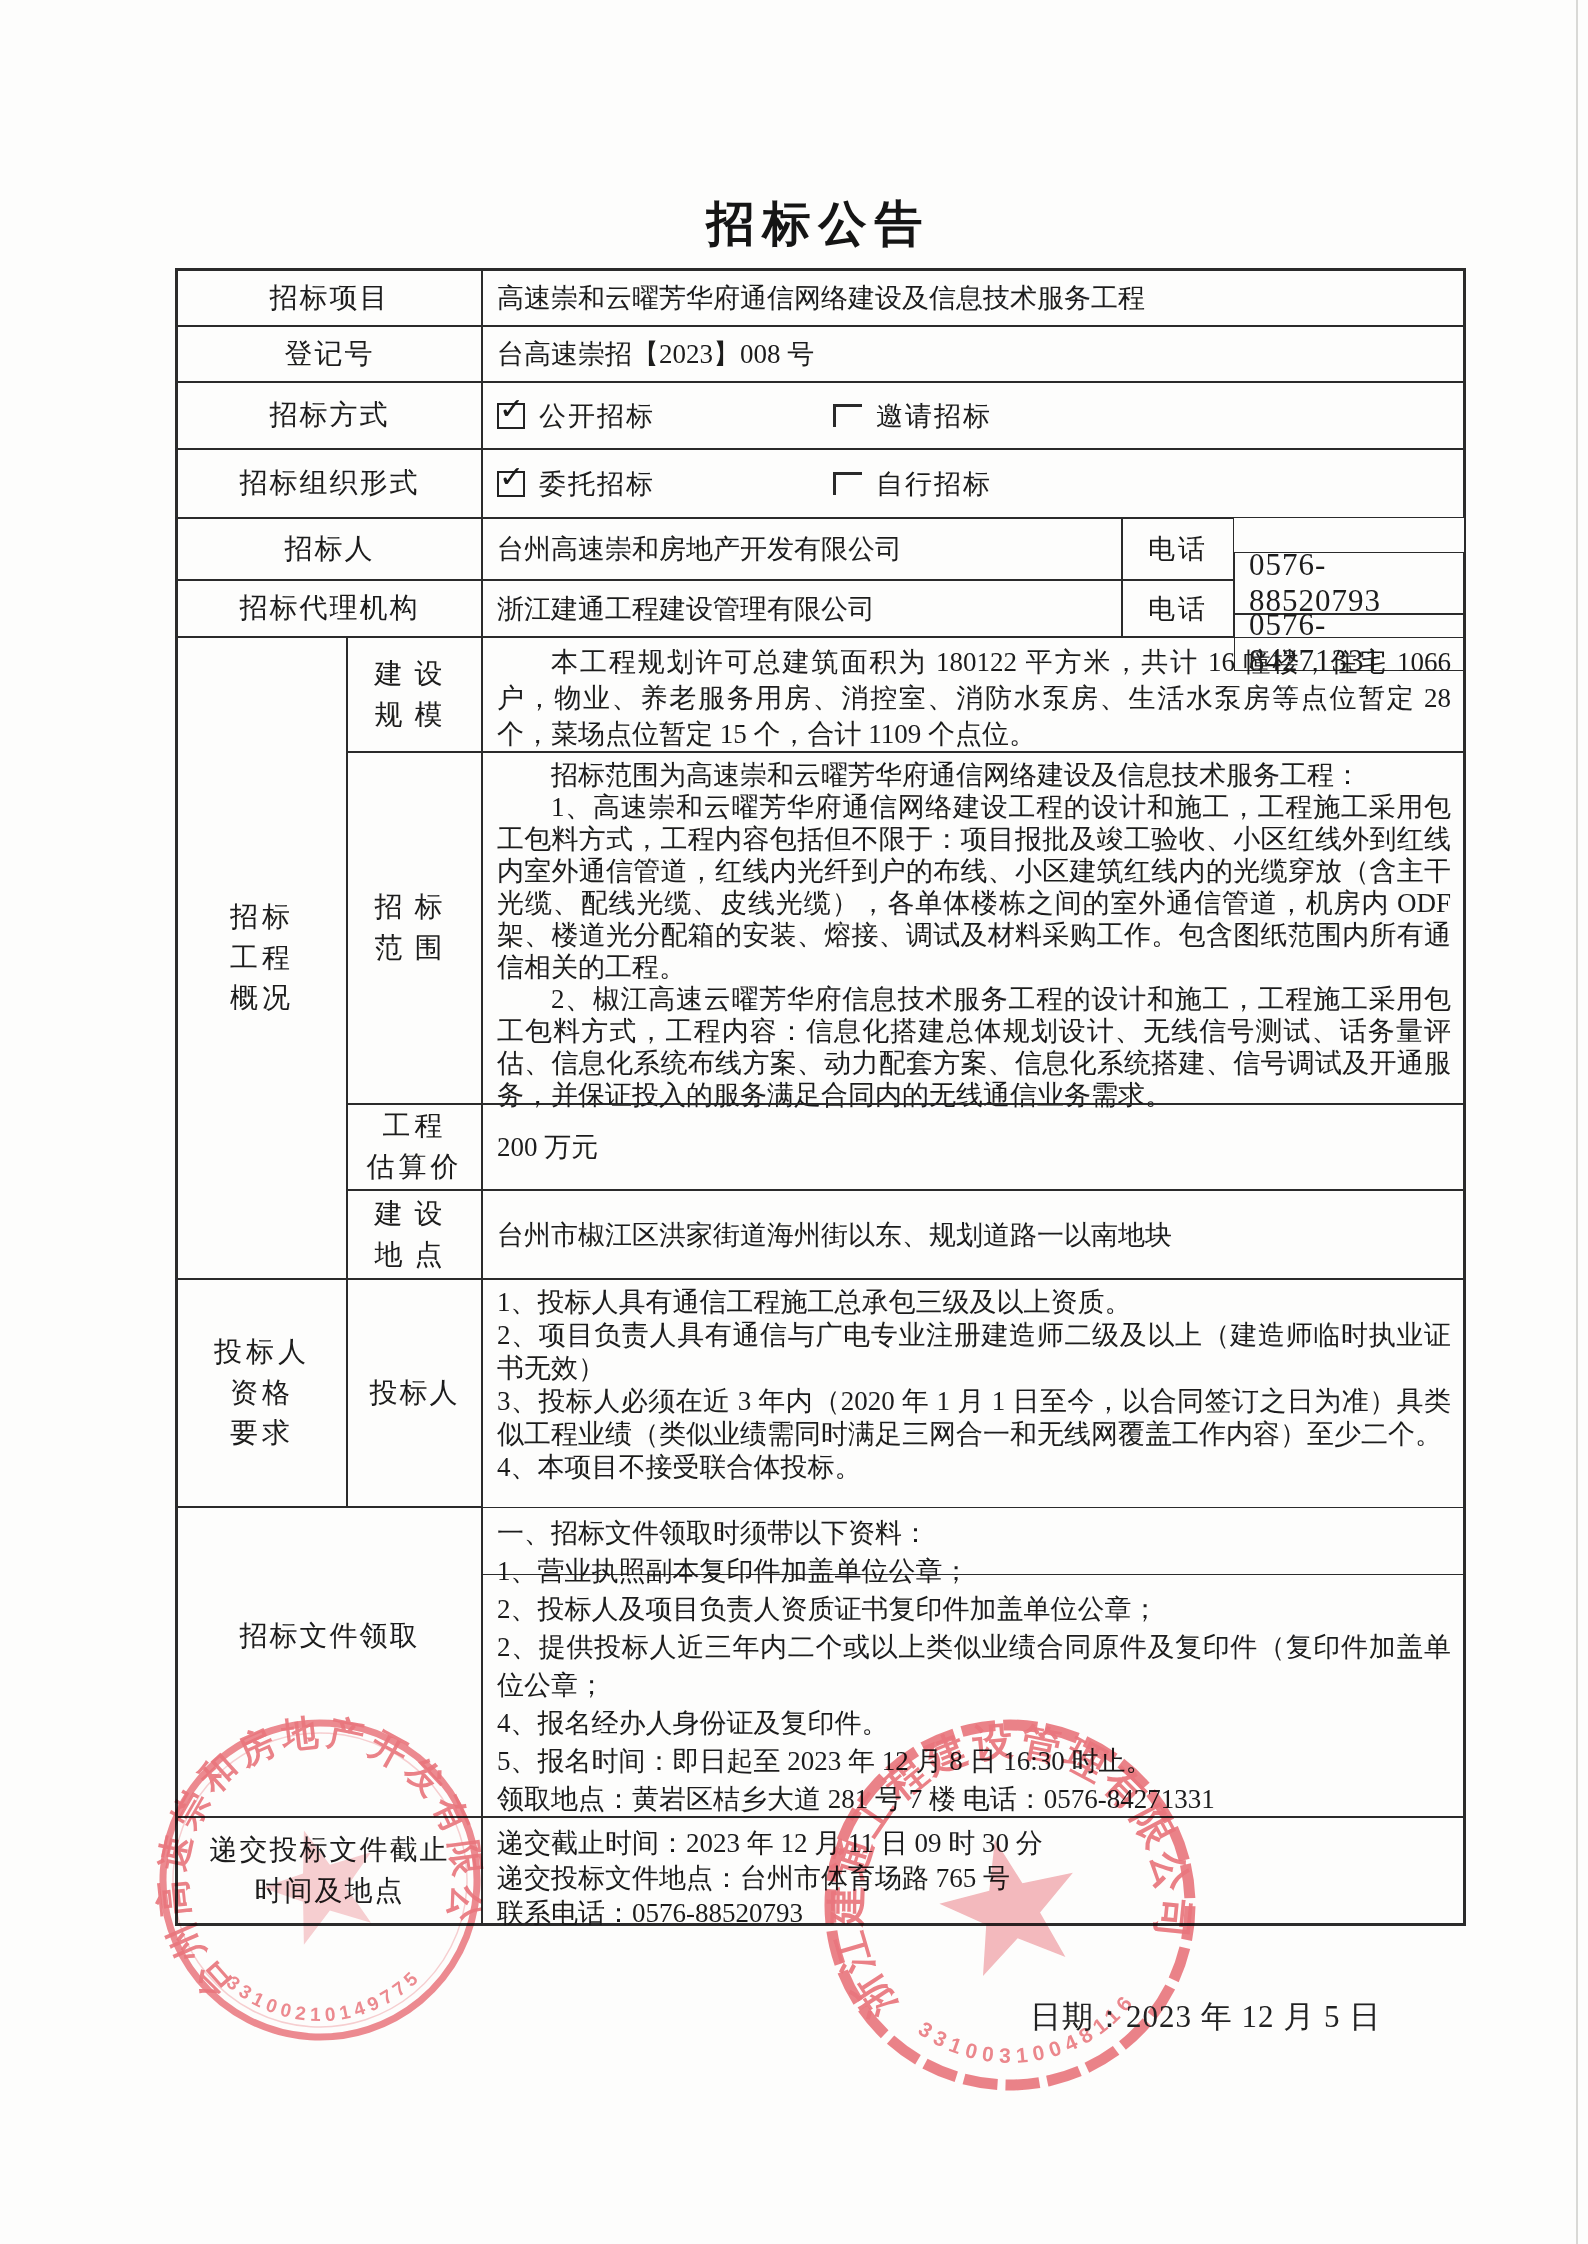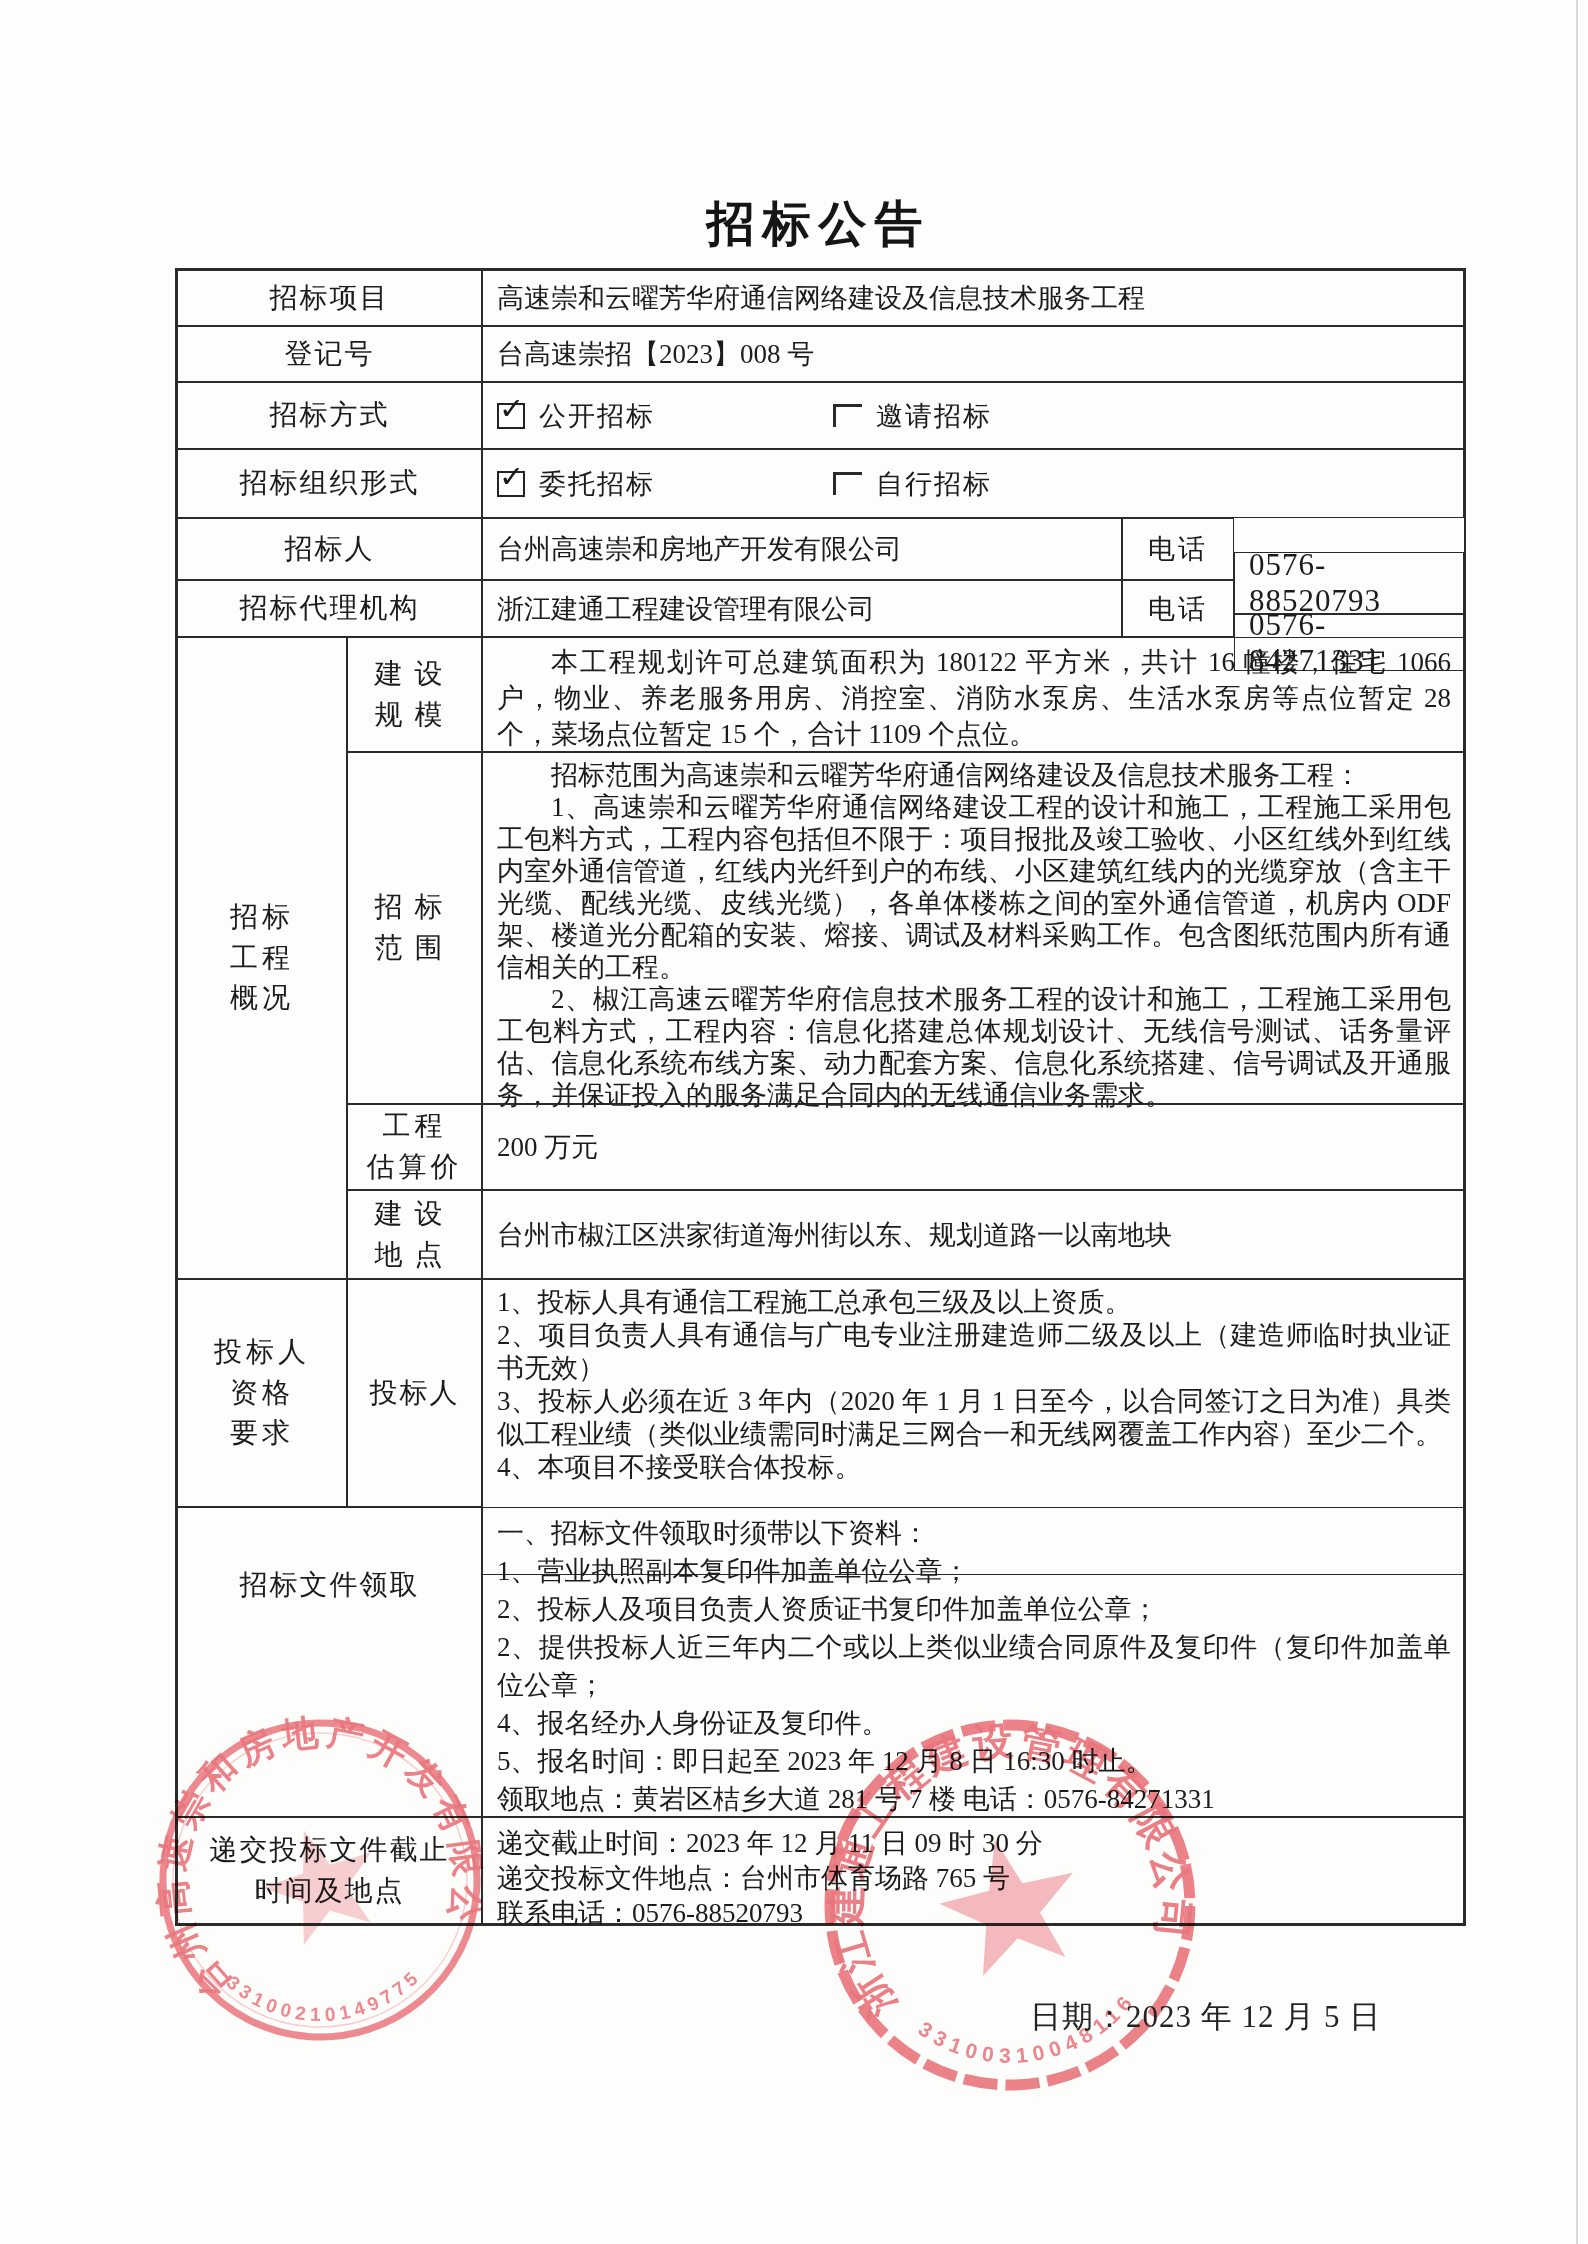--- a/index.html
+++ b/index.html
@@ -140,21 +140,21 @@
 资格
 要求</div>
   <div class="cell label-cell ls2" style="left:170px;top:1009px;width:135px;height:228px;">投标人</div>
   <div class="cell block-cell lh33" style="left:305px;top:1009px;width:982px;height:296px;">
     <p class="just">1、投标人具有通信工程施工总承包三级及以上资质。</p>
     <p class="just">2、项目负责人具有通信与广电专业注册建造师二级及以上（建造师临时执业证书无效）</p>
     <p class="just">3、投标人必须在近 3 年内（2020 年 1 月 1 日至今，以合同签订之日为准）具类似工程业绩（类似业绩需同时满足三网合一和无线网覆盖工作内容）至少二个。</p>
     <p class="just">4、本项目不接受联合体投标。</p>
   </div>
 
-  <div class="cell label-cell ls2" style="left:0;top:1237px;width:305px;height:310px;align-items:flex-start;padding-top:57px;">招标文件领取</div>
+  <div class="cell label-cell ls2" style="left:0;top:1237px;width:305px;height:310px;align-items:flex-start;padding-top:108px;">招标文件领取</div>
   <div class="cell block-cell lh38" style="left:305px;top:1237px;width:982px;height:310px;">
     <p class="just">一、招标文件领取时须带以下资料：</p>
     <p class="just">1、营业执照副本复印件加盖单位公章；</p>
     <p class="just">2、投标人及项目负责人资质证书复印件加盖单位公章；</p>
     <p class="just">2、提供投标人近三年内二个或以上类似业绩合同原件及复印件（复印件加盖单位公章；</p>
     <p class="just">4、报名经办人身份证及复印件。</p>
     <p class="just">5、报名时间：即日起至 2023 年 12 月 8 日 16:30 时止。</p>
     <p class="just">领取地点：黄岩区桔乡大道 281 号 7 楼  电话：0576-84271331</p>
   </div>
 

